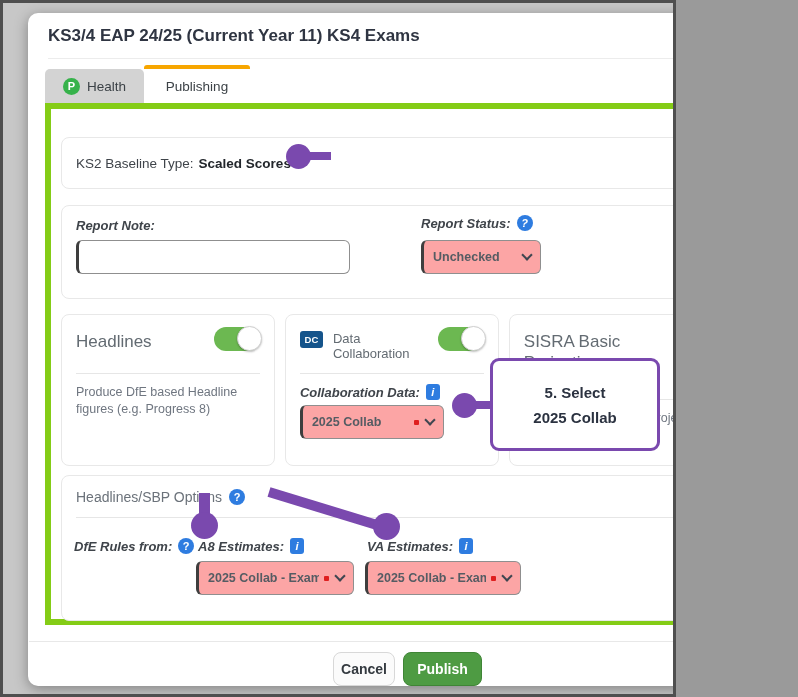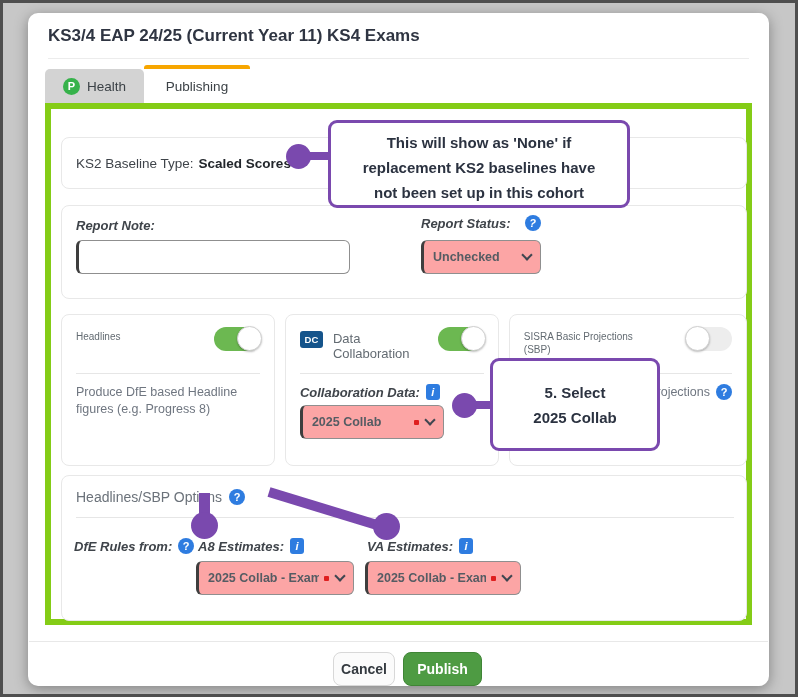--- a/index.html
+++ b/index.html
@@ -1,18 +1,18 @@
 <!DOCTYPE html>
 <html><head>
 <meta charset="utf-8">
 <style>
   * { box-sizing: border-box; margin: 0; padding: 0; }
   body { font-family: "Liberation Sans", sans-serif; background: #9a9a9a; }
   .screen {
-    position: relative; width: 798px; height: 697px;
+    position: relative; width: 676px; height: 697px;
     background: #c7c7c7; border: 3px solid #4f4f4f; overflow: hidden;
   }
   .modal {
     position: absolute; left: 25px; top: 10px; width: 741px; height: 673px;
     background: #fff; border-radius: 10px; box-shadow: 0 3px 14px rgba(0,0,0,.35);
   }
   .m-title { position: absolute; left: 20px; top: 13px; font-size: 17px; font-weight: bold; color: #2f3542; }
   .t-div { position: absolute; left: 20px; top: 45px; width: 701px; height: 1px; background: #ececec; }
 
   
@@ -30,41 +30,41 @@
   .box { position: absolute; border: 1px solid #e8e8e8; border-radius: 8px; background: #fff; }
   .ks2-box { left: 10px; top: 28px; width: 686px; height: 52px; display: flex; align-items: center; padding-left: 14px;
              font-size: 13.5px; color: #3f444a; }
   .ks2-box b { color: #22262b; margin-left: 5px; }
 
   .report-box { left: 10px; top: 96px; width: 686px; height: 94px; }
   .lbl { font-size: 13px; font-weight: bold; font-style: italic; color: #3f444a; }
   .rn-label { position: absolute; left: 14px; top: 12px; }
   .rn-input { position: absolute; left: 14px; top: 34px; width: 274px; height: 34px;
               border: 1px solid #8f8f8f; border-left: 3px solid #3e3e3e; border-radius: 6px; font-size: 13px; padding: 0 8px; }
-  .rs-label { position: absolute; left: 359px; top: 9px; display: flex; align-items: center; gap: 14px; }
+  .rs-label { position: absolute; left: 359px; top: 9px; display: flex; align-items: center; gap: 6px; }
   .rs-select { position: absolute; left: 359px; top: 34px; width: 120px; }
 
   .select { display: flex; align-items: center; height: 34px; background: #fca5a5;
             border: 1px solid #8f8f8f; border-left: 3px solid #3e3e3e; border-radius: 6px;
             padding: 0 9px; font-size: 12.5px; font-weight: bold; color: #555c63; cursor: default; }
   .select .txt { flex: 1; white-space: nowrap; overflow: hidden; }
   .chev { width: 8px; height: 8px; border-right: 2px solid #3f4650; border-bottom: 2px solid #3f4650;
           transform: rotate(45deg); margin-left: 7px; margin-top: -4px; flex: none; }
   .req { width: 5px; height: 5px; background: #df1f1f; border-radius: 1px; margin-left: 5px; flex: none; }
 
   .q-icon { width: 16px; height: 16px; border-radius: 50%; background: #2e7ce0; color: #fff;
             font-size: 11px; font-weight: bold; display: inline-flex; align-items: center; justify-content: center; flex: none; }
   .i-icon { width: 14px; height: 16px; border-radius: 3px; background: #2e7ce0; color: #fff;
             font-size: 11px; font-weight: bold; font-style: italic; display: inline-flex; align-items: center; justify-content: center; flex: none; }
 
   
   .cards { position: absolute; left: 10px; top: 205px; width: 686px; height: 152px; display: flex; gap: 10px; }
   .card { flex: 1; border: 1px solid #e8e8e8; border-radius: 8px; padding: 12px 14px; position: relative; background: #fff; }
   .card-head { display: flex; justify-content: space-between; align-items: flex-start; min-height: 42px; }
-  .card-title { font-size: 10px; color: #636b72; margin-top: 4px; line-height: 1.25; }
+  .card-title { font-size: 17px; color: #636b72; margin-top: 4px; line-height: 1.25; }
   .title-wrap { display: flex; gap: 10px; align-items: flex-start; margin-top: 4px; }
   .card-hr { height: 1px; background: #e6e6e6; margin: 4px 0 10px; }
   .desc { font-size: 12.5px; color: #6f7680; line-height: 1.35; }
   .toggle { position: relative; width: 46px; height: 24px; border-radius: 12px; flex: none; cursor: pointer; }
   .toggle.on { background: #6cb851; }
   .toggle.off { background: #ededed; }
   .knob { position: absolute; top: -1px; width: 25px; height: 25px; border-radius: 50%;
           background: #fff; border: 1px solid #cfcfcf; box-shadow: 0 1px 2px rgba(0,0,0,.25); }
   .toggle.on .knob { right: -2px; }
   .toggle.off .knob { left: -1px; }
@@ -244,22 +244,17 @@
 
   <div class="bar bar-a"></div>
   <div class="dot dot-a"></div>
   <div class="bar bar-b"></div>
   <div class="dot dot-b"></div>
   <div class="bar bar-c1"></div>
   <div class="dot dot-c1"></div>
   <div class="bar bar-c2"></div>
   <div class="dot dot-c2"></div>
 
-  <div class="callout co-a">
-    <div>This will show as 'None' if</div>
-    <div>replacement KS2 baselines have</div>
-    <div>not been set up in this cohort</div>
-  </div>
   <div class="callout co-b">
     <div>5. Select</div>
     <div>2025 Collab</div>
   </div>
 </div>
 
 </body></html>

